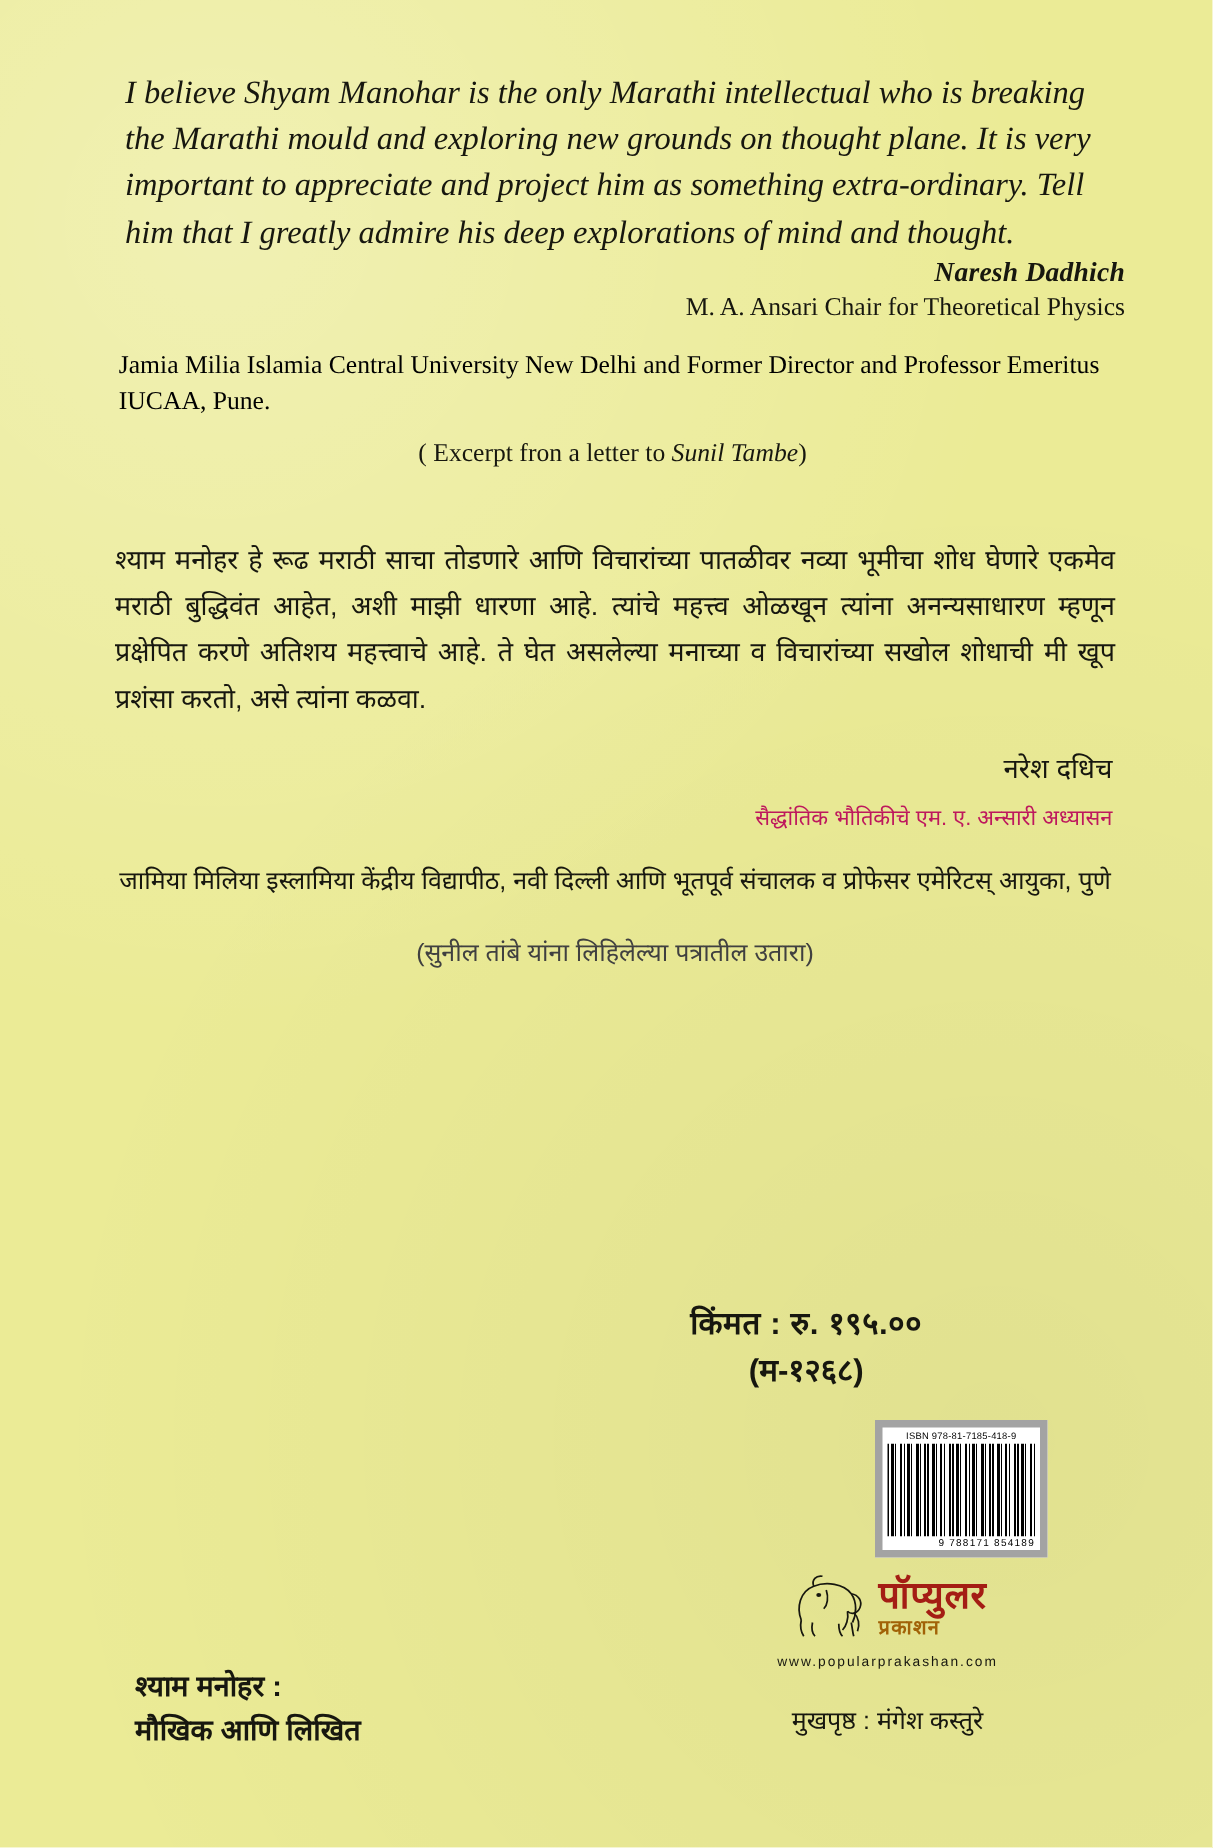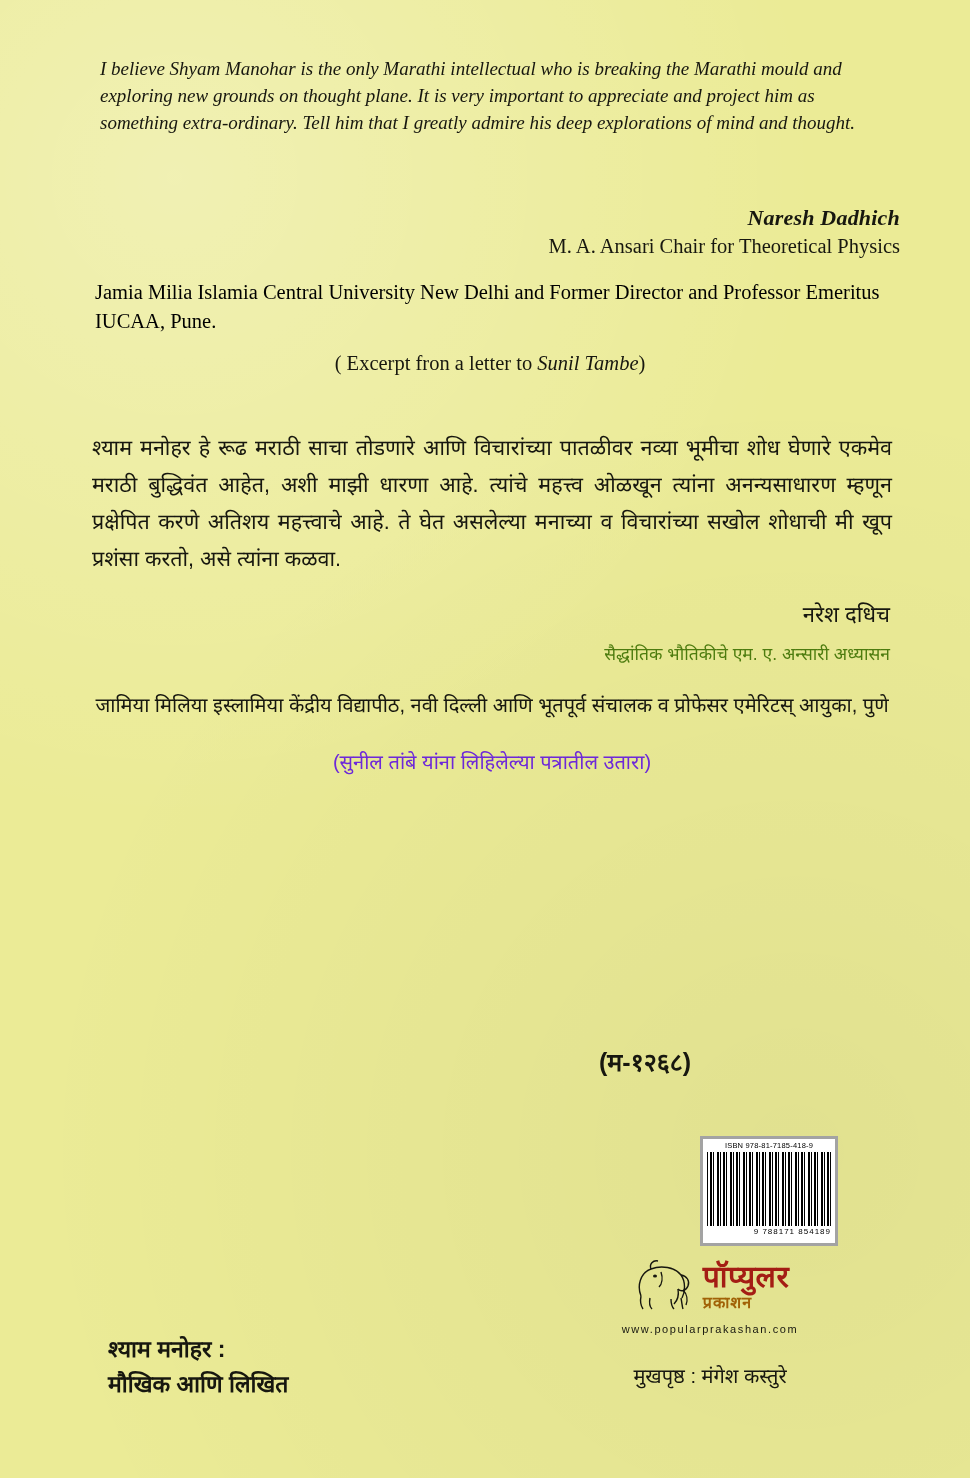--- a/index.html
+++ b/index.html
@@ -33,21 +33,21 @@
     z-index: 2;
   }
 
   
   .eng-quote {
     position: absolute;
     left: 100px;
     top: 55px;
     width: 790px;
     font-style: italic;
-    font-size: 19px;
+    font-size: 26px;
     line-height: 1.43;
     color: #17170f;
     text-align: left;
   }
   .eng-attrib {
     position: absolute;
     left: 100px;
     top: 205px;
     width: 800px;
     text-align: right;
@@ -108,21 +108,21 @@
     color: #17170f;
   }
   .mar-role {
     position: absolute;
     left: 92px;
     top: 641px;
     width: 798px;
     text-align: right;
     font-family: "Liberation Sans", sans-serif;
     font-size: 17.5px;
-    color: #4d7c0f;
+    color: #be185d;
   }
   .mar-affil {
     position: absolute;
     left: 92px;
     top: 678px;
     width: 800px;
     text-align: center;
     font-family: "Liberation Sans", sans-serif;
     font-size: 20px;
     line-height: 1.55;
@@ -130,21 +130,21 @@
     margin-top: 12px;
   }
   .mar-excerpt {
     position: absolute;
     left: 92px;
     top: 748px;
     width: 800px;
     text-align: center;
     font-family: "Liberation Sans", sans-serif;
     font-size: 20px;
-    color: #6d28d9;
+    color: #404040;
   }
 
   
   .price {
     position: absolute;
     left: 430px;
     top: 1040px;
     width: 430px;
     text-align: center;
     font-family: "Liberation Sans", sans-serif;
@@ -154,21 +154,21 @@
   .price .line2 { font-size: 25px; font-weight: bold; margin-top: 4px; }
 
   
   .barcode-box {
     position: absolute;
     left: 700px;
     top: 1136px;
     width: 138px;
     height: 110px;
     background: #ffffff;
-    border: 3px solid #a3a3a3;
+    border: 6px solid #a3a3a3;
     box-sizing: border-box;
     padding: 3px 4px 2px 4px;
   }
   .barcode-isbn {
     font-family: "Liberation Sans", sans-serif;
     font-size: 7.5px;
     text-align: center;
     color: #000;
     letter-spacing: 0.2px;
     line-height: 1;
@@ -277,20 +277,21 @@
       <span>( Excerpt fron a letter to </span><i>Sunil Tambe</i><span>)</span>
     </div>
 
     <div class="mar-quote">श्याम मनोहर हे रूढ मराठी साचा तोडणारे आणि विचारांच्या पातळीवर नव्या भूमीचा शोध घेणारे एकमेव मराठी बुद्धिवंत आहेत, अशी माझी धारणा आहे. त्यांचे महत्त्व ओळखून त्यांना अनन्यसाधारण म्हणून प्रक्षेपित करणे अतिशय महत्त्वाचे आहे. ते घेत असलेल्या मनाच्या व विचारांच्या सखोल शोधाची मी खूप प्रशंसा करतो, असे त्यांना कळवा.</div>
     <div class="mar-name">नरेश दधिच</div>
     <div class="mar-role">सैद्धांतिक भौतिकीचे एम. ए. अन्सारी अध्यासन</div>
     <div class="mar-affil">जामिया मिलिया इस्लामिया केंद्रीय विद्यापीठ, नवी दिल्ली आणि भूतपूर्व संचालक व प्रोफेसर एमेरिटस् आयुका, पुणे</div>
     <div class="mar-excerpt">(सुनील तांबे यांना लिहिलेल्या पत्रातील उतारा)</div>
 
     <div class="price">
+      <div class="line1">किंमत : रु. १९५.००</div>
       <div class="line2">(म-१२६८)</div>
     </div>
 
     <div class="barcode-box">
       <div class="barcode-isbn">ISBN 978-81-7185-418-9</div>
       <div class="bars"></div>
       <div class="barcode-num">9 788171 854189</div>
     </div>
 
     <div class="publisher">

